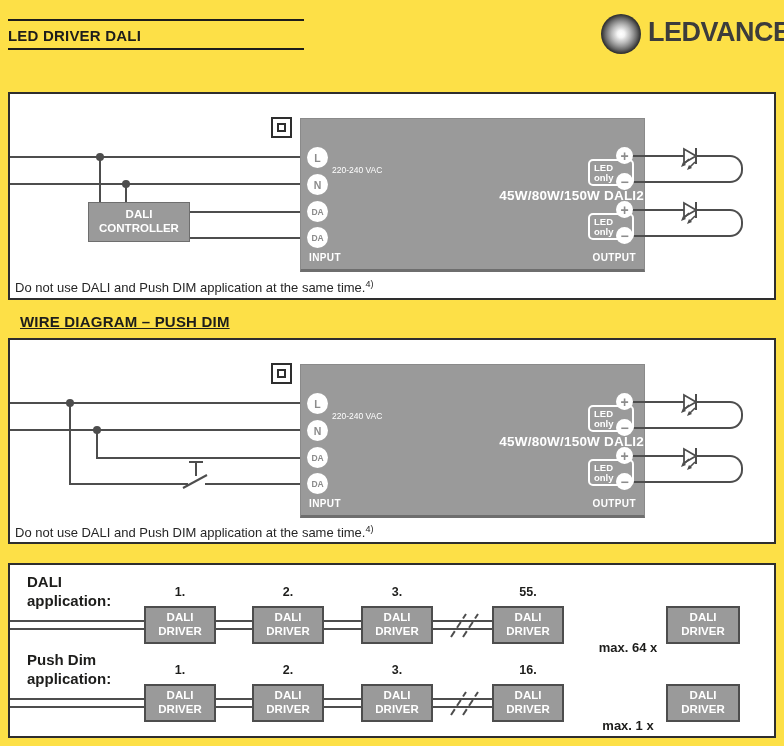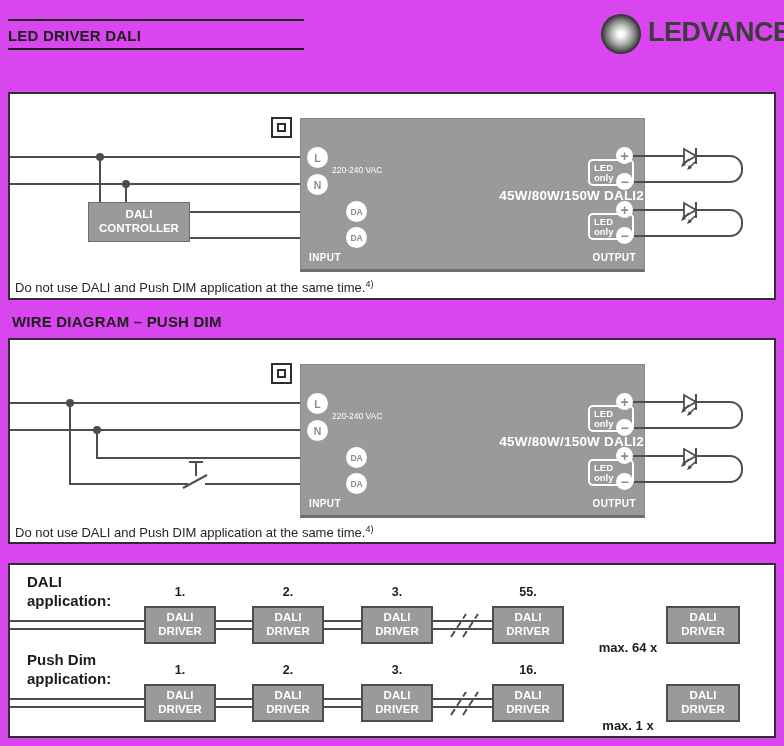--- a/index.html
+++ b/index.html
@@ -1,34 +1,34 @@
 <!DOCTYPE html>
 <html><head>
 <meta charset="utf-8">
 <style>
   html,body{margin:0;padding:0;background:#fff;}
   body{font-family:"Liberation Sans", sans-serif;color:#1d1d1b;}
-  .page{position:relative;width:784px;height:746px;background:#d946ef;overflow:hidden;}
+  .page{position:relative;width:784px;height:746px;background:#fde047;overflow:hidden;}
   .abs{position:absolute;}
   .rule{position:absolute;height:2px;background:#1d1d1b;}
   .h1{position:absolute;font-size:15px;font-weight:bold;letter-spacing:.2px;color:#1d1d1b;white-space:nowrap;}
   .h2{position:absolute;font-size:15px;font-weight:bold;letter-spacing:.2px;color:#1d1d1b;white-space:nowrap;}
   .brand{position:absolute;font-size:27px;font-weight:bold;color:#3c3c3c;letter-spacing:-.5px;white-space:nowrap;}
   .logo-ring{position:absolute;width:40px;height:40px;border-radius:50%;
     background:radial-gradient(circle,#ffffff 0%,#f4f4f4 13%,#d8d8d8 22%,#bcbcbc 32%,#949494 44%,#686868 56%,#343434 68%,#222 100%);}
   .sec-box{position:absolute;background:#fff;border:2px solid #2e2e2e;box-sizing:border-box;}
   .wire{position:absolute;background:#4d4d4d;}
   .dot{position:absolute;width:8px;height:8px;border-radius:50%;background:#4d4d4d;}
   .driver{position:absolute;width:345px;height:154px;box-sizing:border-box;background:#9a9a9a;
     border:1px solid #8a8a8a;border-bottom:3px solid #6e6e6e;}
   .model{position:absolute;left:0;right:0;top:69px;text-align:right;color:#fff;font-weight:bold;font-size:13.5px;letter-spacing:.2px;}
   .io{position:absolute;bottom:6px;color:#fff;font-weight:bold;font-size:10px;letter-spacing:.4px;margin-top:22px;}
   .term{position:absolute;width:21px;height:21px;border-radius:50%;background:#fff;display:flex;align-items:center;justify-content:center;
     font-weight:bold;color:#8c8c8c;font-size:10.5px;}
-  .term.da{font-size:8.5px;letter-spacing:-.2px;margin-left:39px;}
+  .term.da{font-size:8.5px;letter-spacing:-.2px;}
   .pm{position:absolute;width:17px;height:17px;border-radius:50%;background:#fff;display:flex;align-items:center;justify-content:center;
     font-weight:bold;color:#8c8c8c;font-size:14px;line-height:1;}
   .ledonly{position:absolute;width:46px;height:27px;box-sizing:border-box;border:2px solid #fff;border-radius:5px;
     color:#fff;font-size:9.5px;font-weight:bold;line-height:1.1;padding:2px 0 0 4px;}
   .loop{position:absolute;border:2px solid #4d4d4d;border-left:none;border-radius:0 13px 13px 0;box-sizing:border-box;}
   .classii{position:absolute;width:21px;height:21px;box-sizing:border-box;border:2px solid #2e2e2e;display:flex;align-items:center;justify-content:center;}
   .classii-inner{width:9px;height:9px;box-sizing:border-box;border:2px solid #2e2e2e;}
   .ctrl{position:absolute;width:102px;height:40px;box-sizing:border-box;background:#9a9a9a;border:1px solid #6e6e6e;
     color:#fff;font-weight:bold;font-size:11.5px;text-align:center;display:flex;flex-direction:column;justify-content:center;line-height:1.2;}
   .note{position:absolute;font-size:13px;color:#262626;white-space:nowrap;}
@@ -114,21 +114,21 @@
     <div class="ledonly" style="left:578px;top:119px;">
       <div>LED</div>
       <div>only</div>
     </div>
     <div class="pm" style="left:606px;top:107px;">+</div>
     <div class="pm" style="left:606px;top:133px;">−</div>
 
     <div class="note" style="left:5px;top:185px;"><span>Do not use DALI and Push DIM application at the same time.</span><sup>4)</sup></div>
   </div>
 
-  <div class="h2" style="left:12px;top:313px;">WIRE DIAGRAM – PUSH DIM</div>
+  <div class="h2" style="left:20px;top:313px;text-decoration:underline;">WIRE DIAGRAM – PUSH DIM</div>
 
   <div class="sec-box" style="left:8px;top:338px;width:768px;height:206px;">
 
     <div class="wire" style="left:0;top:62px;width:300px;height:2px;"></div>
     <div class="wire" style="left:0;top:89px;width:300px;height:2px;"></div>
     <div class="dot" style="left:56px;top:59px;"></div>
     <div class="dot" style="left:83px;top:86px;"></div>
     <div class="wire" style="left:59px;top:63px;width:2px;height:82px;"></div>
     <div class="wire" style="left:86px;top:90px;width:2px;height:28px;"></div>
     <div class="wire" style="left:86px;top:117px;width:214px;height:2px;"></div>

